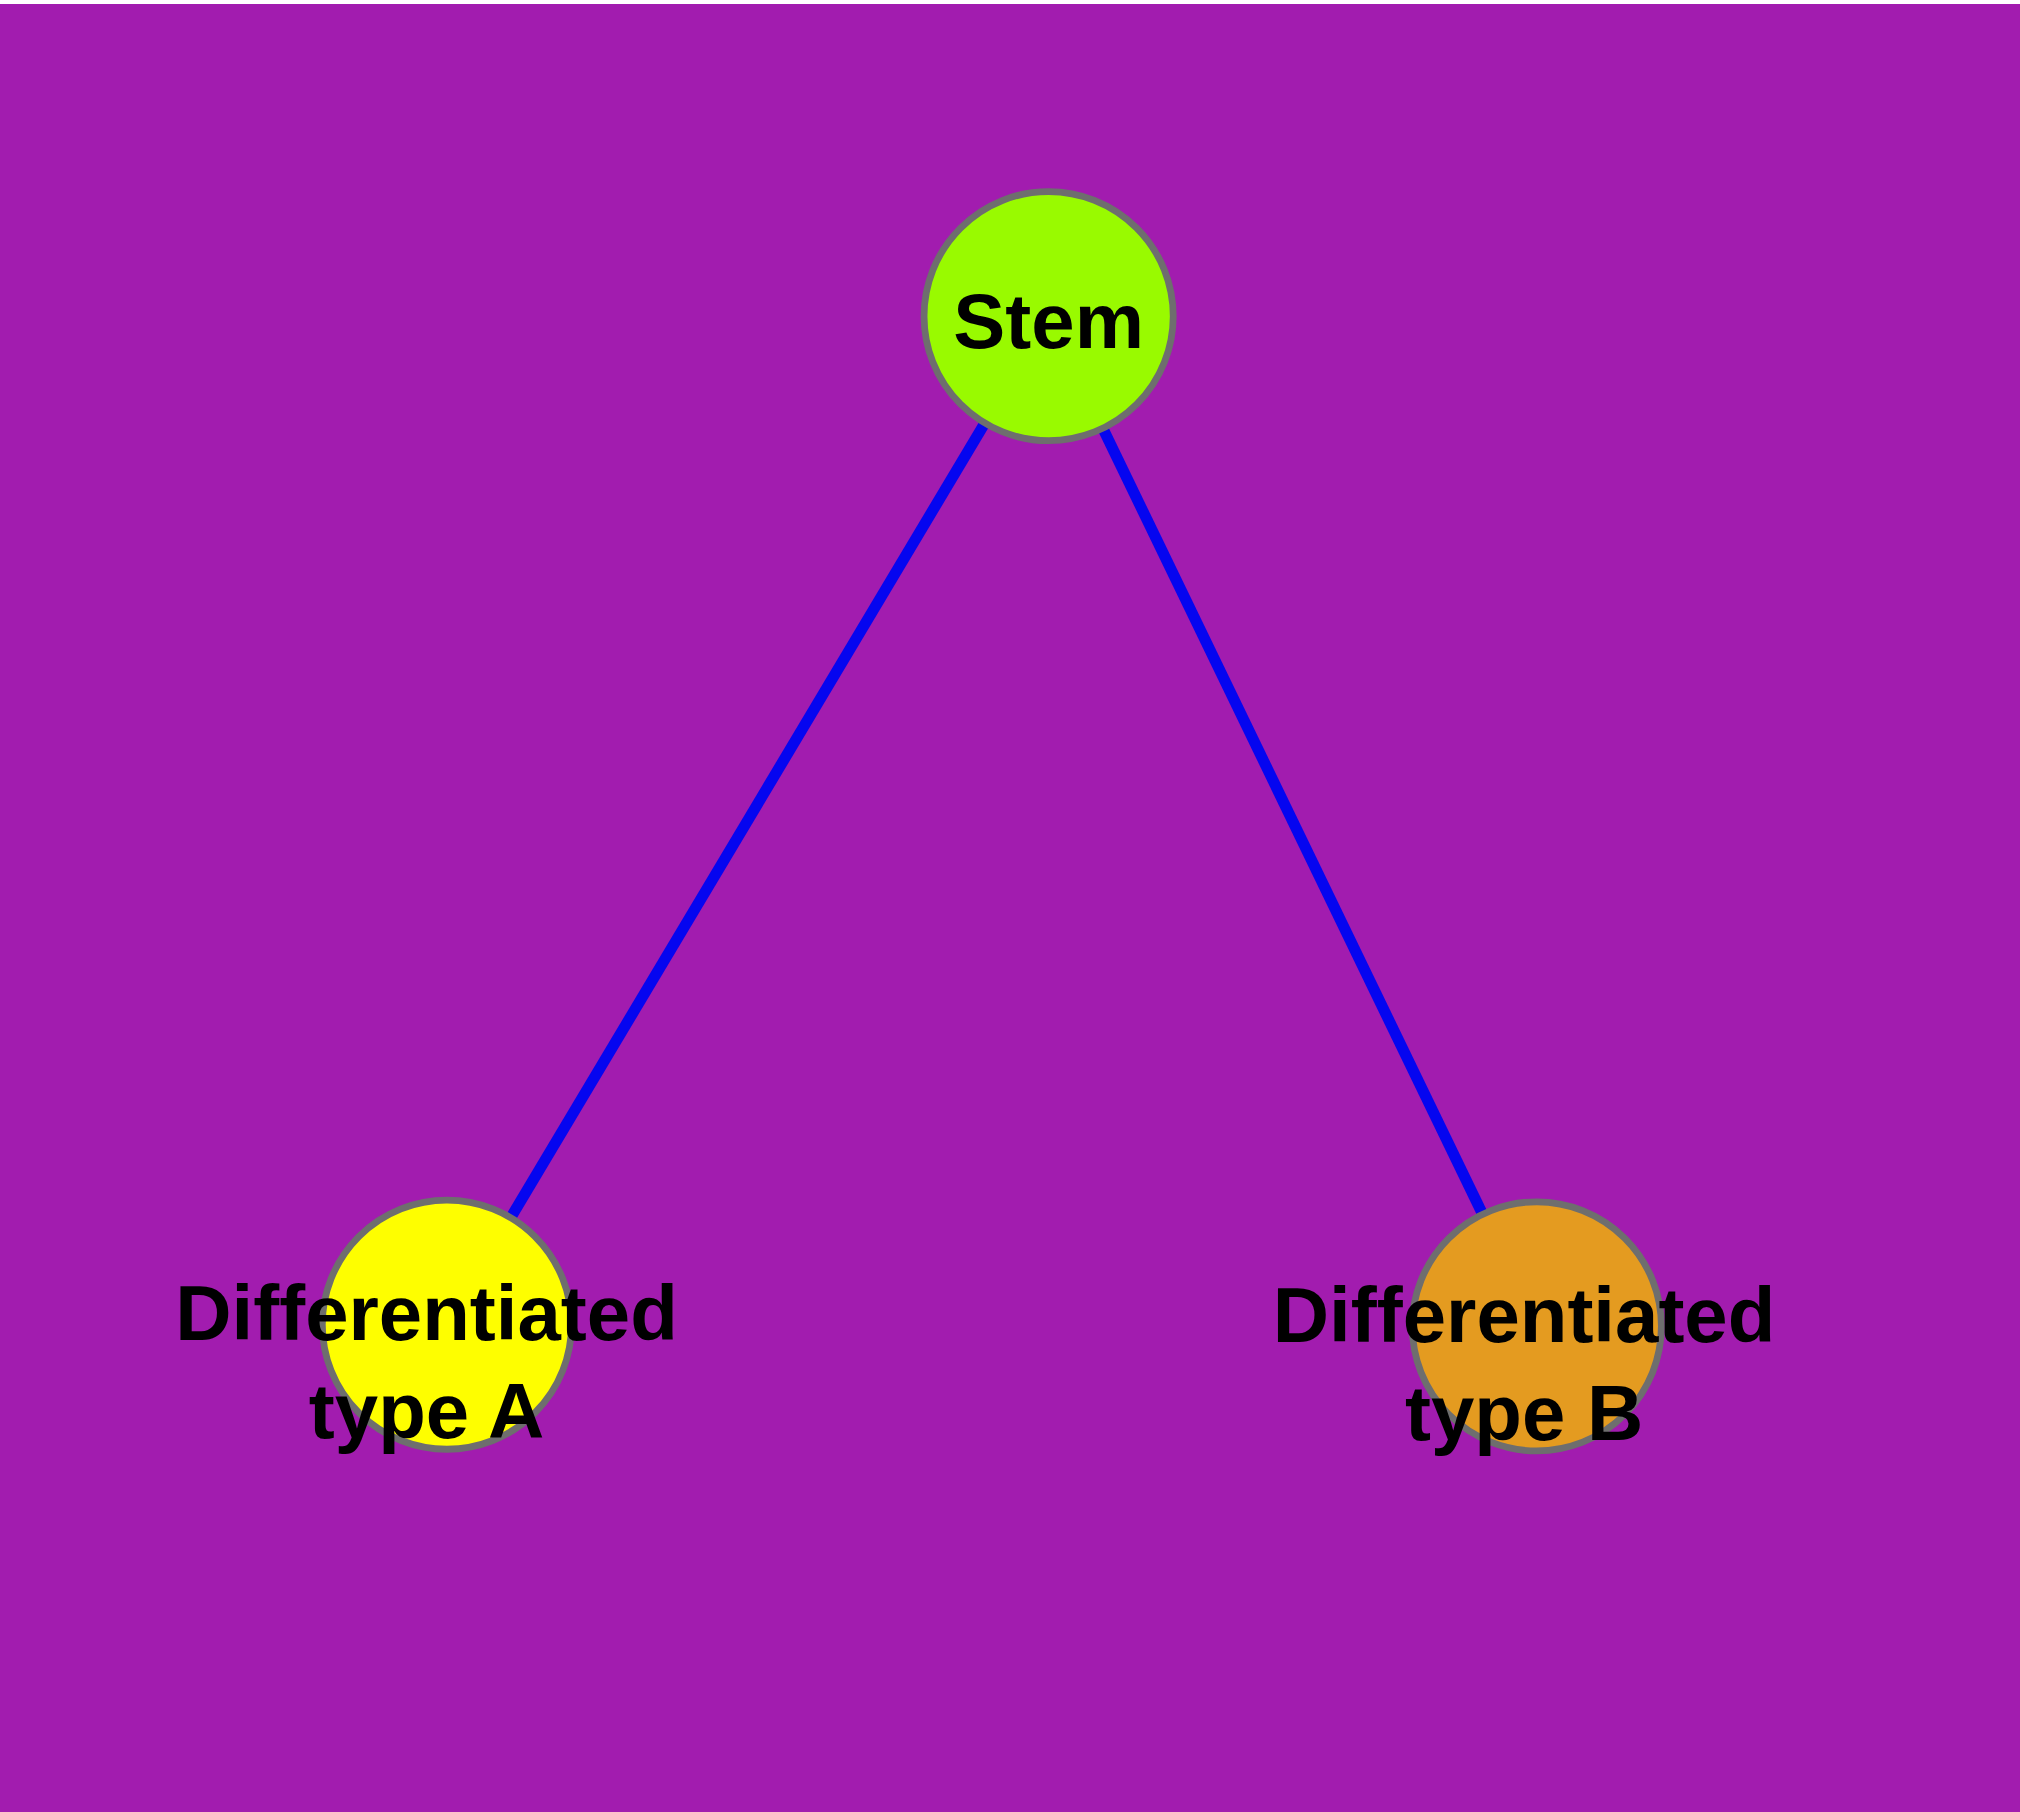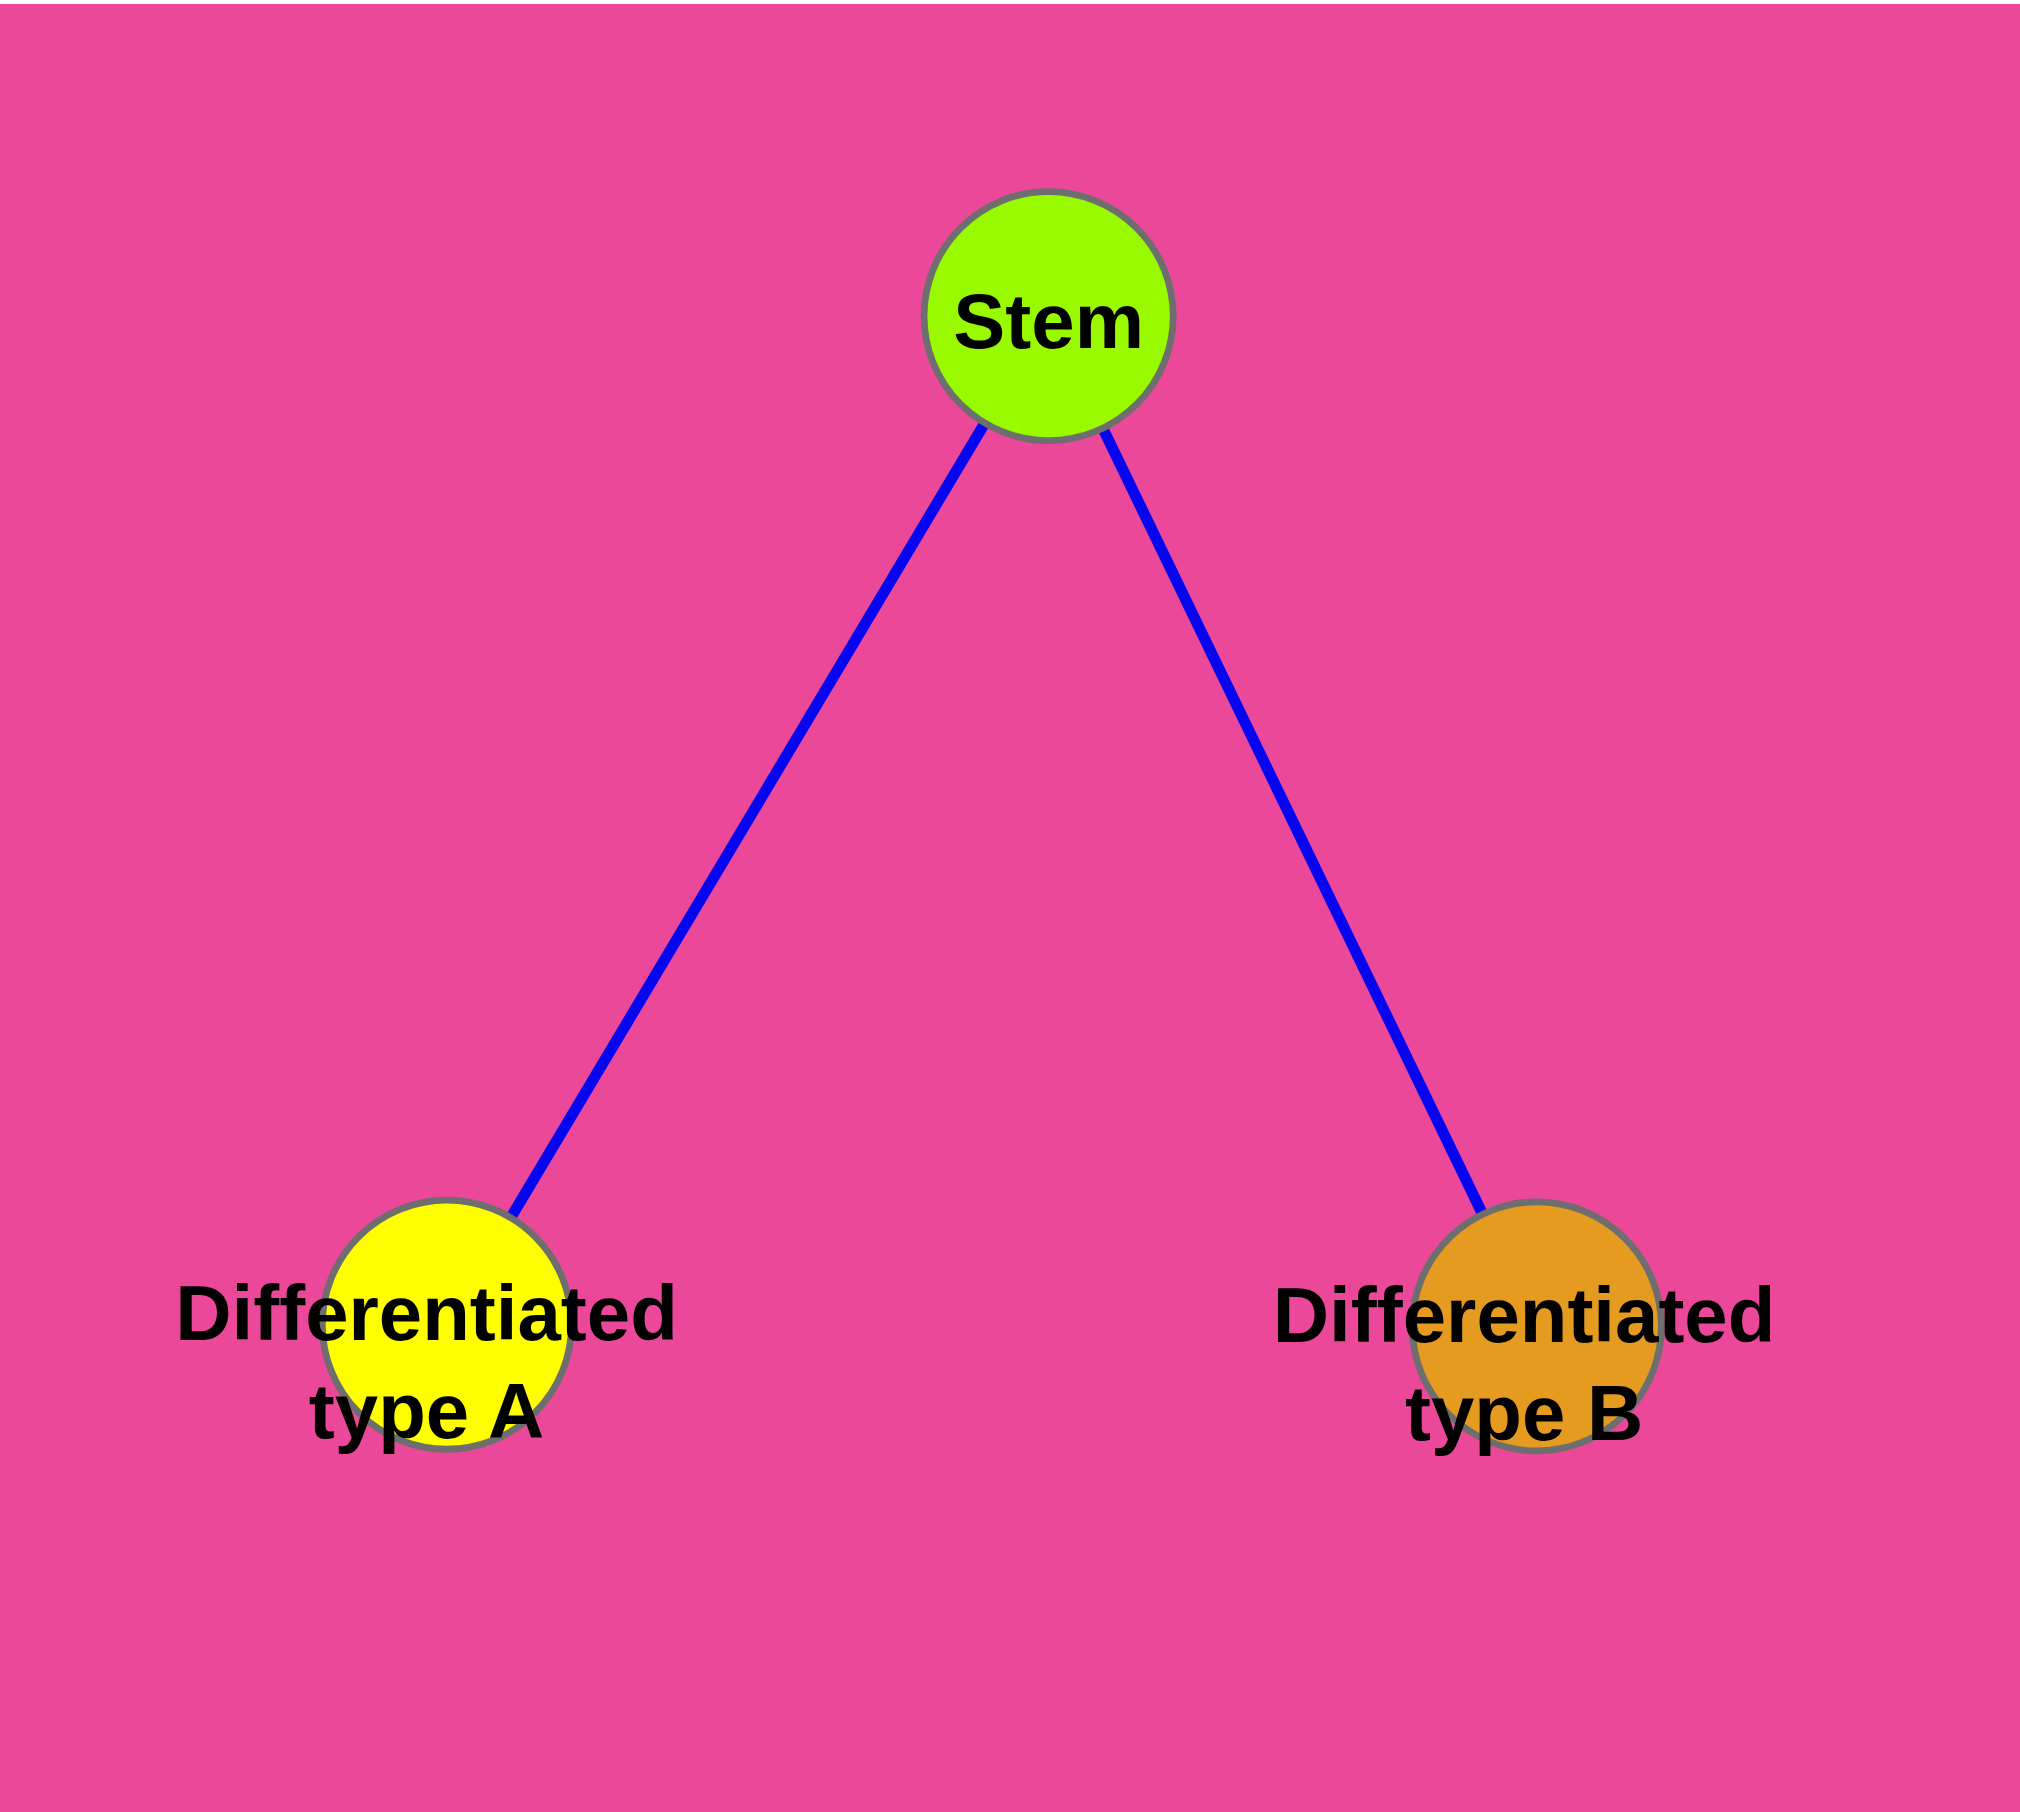--- a/index.html
+++ b/index.html
@@ -4,21 +4,21 @@
 <style>
   html, body {
     margin: 0;
     padding: 0;
     background: #ffffff;
   }
   .canvas {
     position: relative;
     width: 2021px;
     height: 1812px;
-    background: #ec4899;
+    background: #a21caf;
     overflow: hidden;
   }
   .top-strip {
     position: absolute;
     top: 0; left: 0;
     width: 100%;
     height: 4.2px;
     background: #ffffff;
   }
   svg#diagram {

